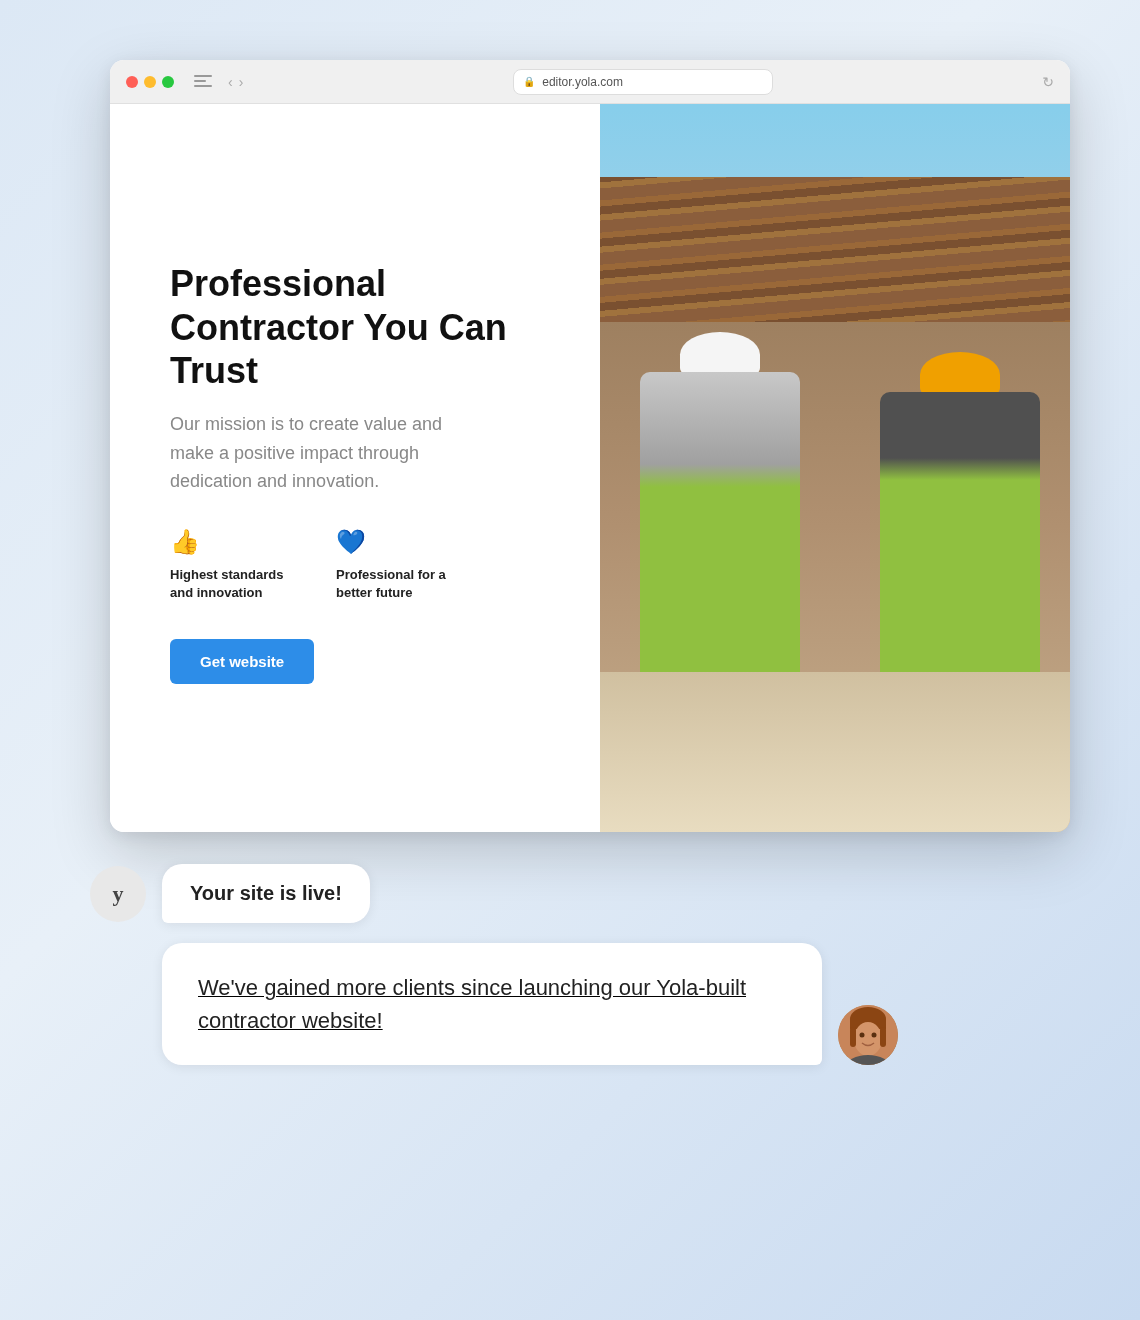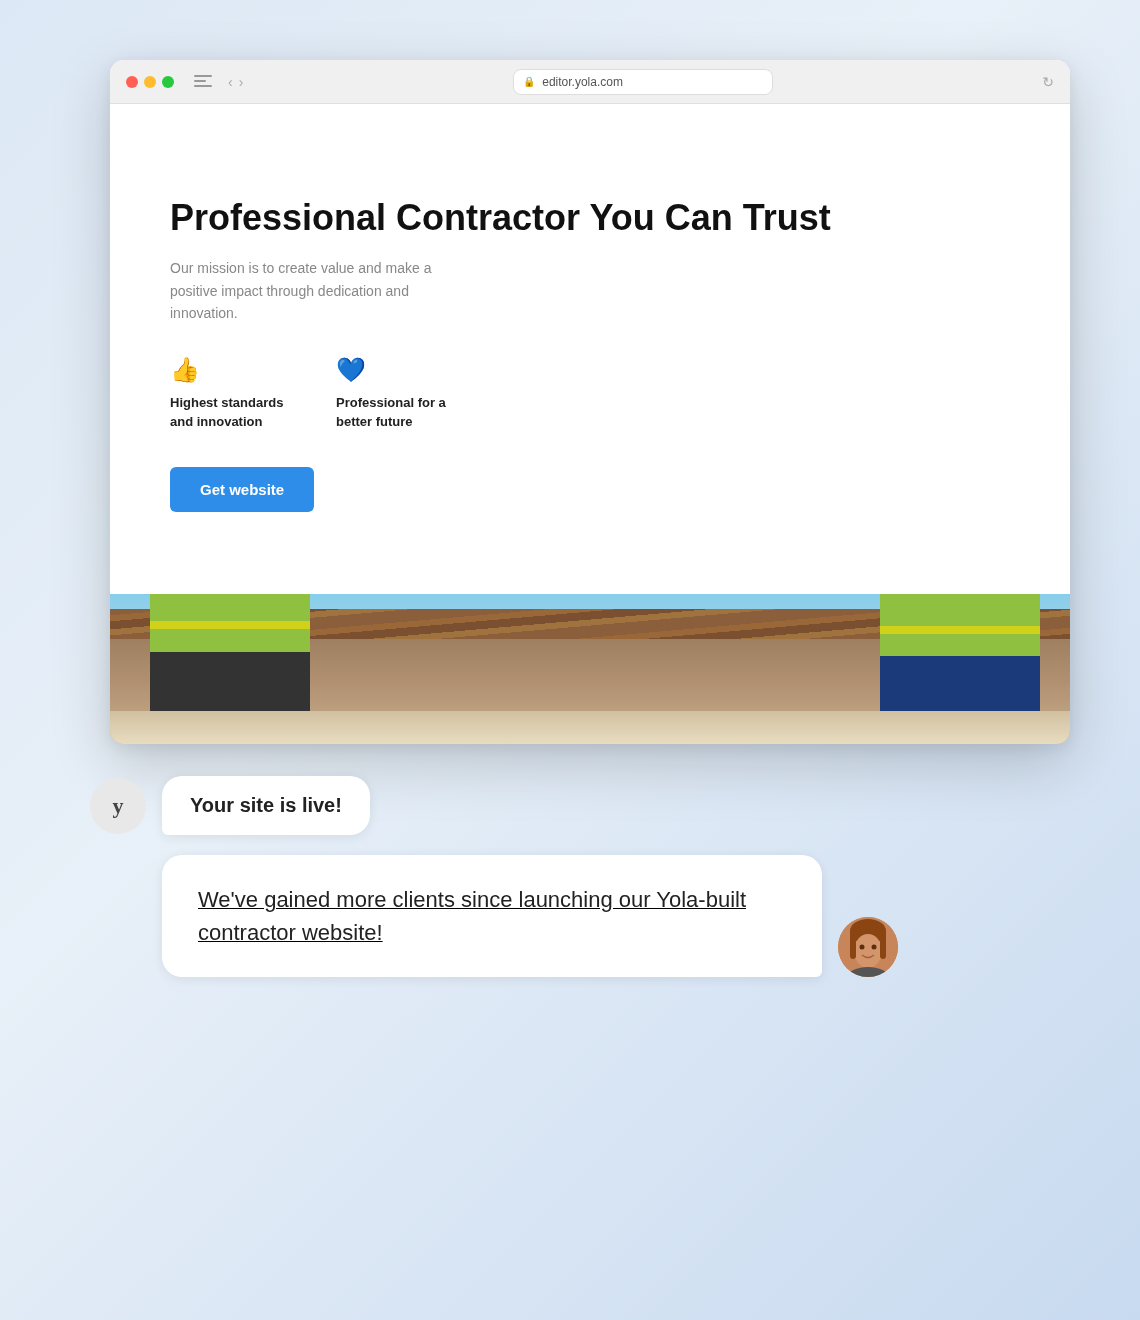--- a/index.html
+++ b/index.html
@@ -117,43 +117,42 @@
     }
 
     .reload-btn {
       color: #aaa;
       font-size: 14px;
     }
 
     
     .site-content {
       display: flex;
-      height: 640px;
-      flex-direction: column;
+      height: 728px;
     }
 
     .site-left {
       flex: 0 0 490px;
       padding: 60px 50px 50px 60px;
       display: flex;
       flex-direction: column;
       justify-content: center;
       background: #fff;
     }
 
     .site-title {
       font-size: 36px;
       font-weight: 800;
       color: #111;
       line-height: 1.2;
       margin-bottom: 18px;
     }
 
     .site-desc {
-      font-size: 14px;
+      font-size: 18px;
       color: #888;
       line-height: 1.6;
       margin-bottom: 32px;
       max-width: 300px;
     }
 
     .features-row {
       display: flex;
       gap: 36px;
       margin-bottom: 36px;

